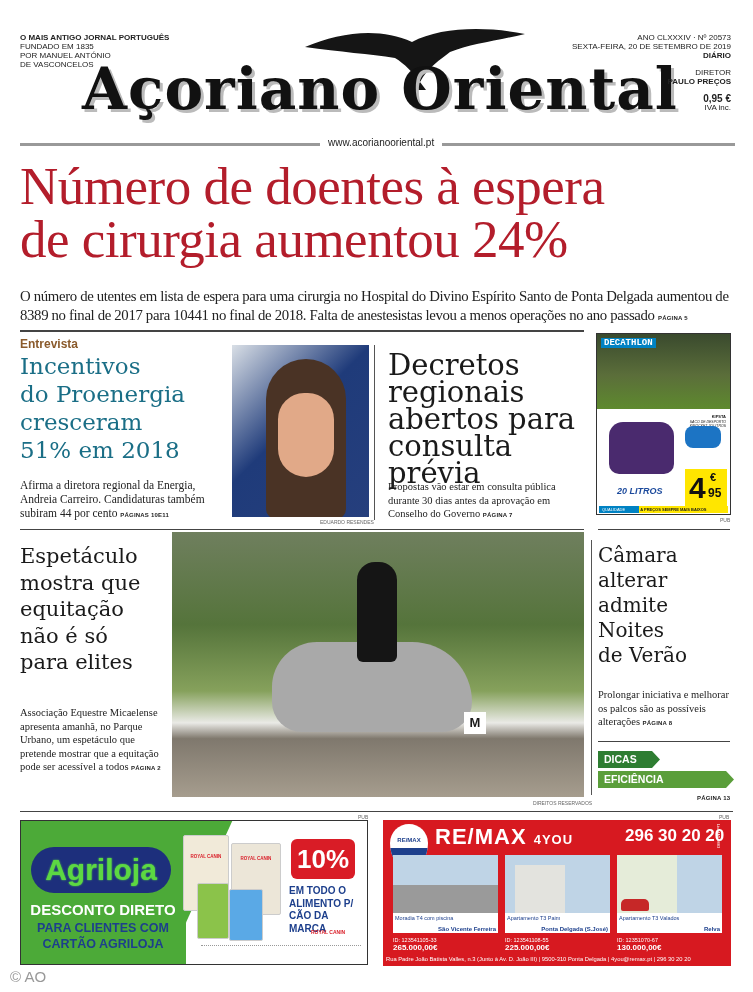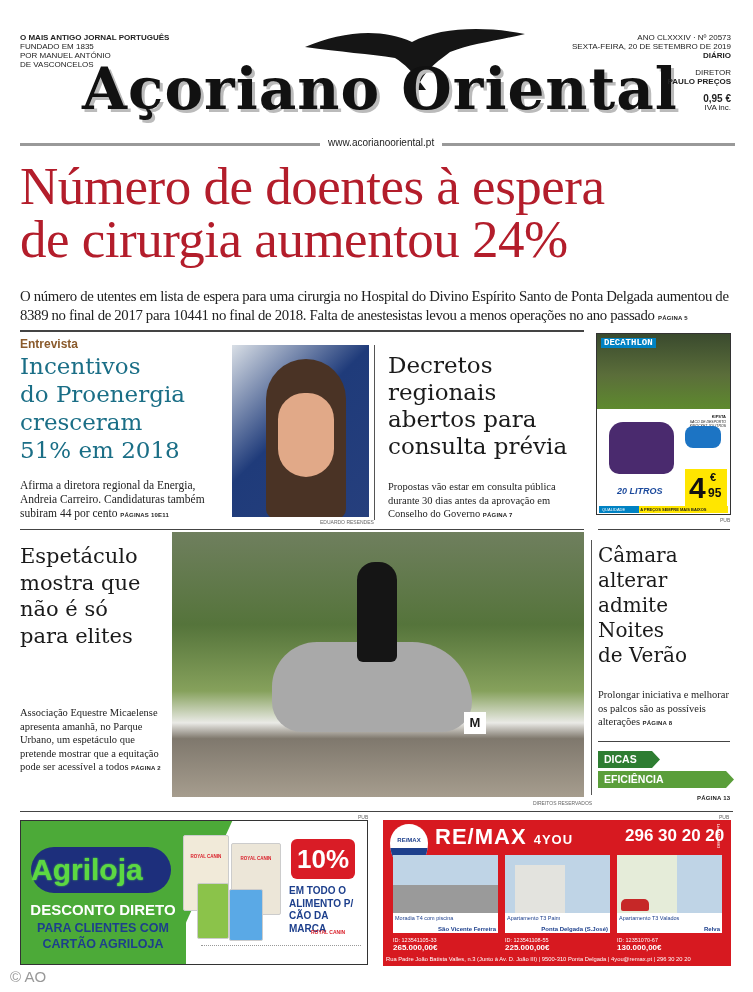--- a/index.html
+++ b/index.html
@@ -44,21 +44,21 @@
 .deca-bar span{display:inline-block;background:#0082c3;color:#fff;padding:0 3px;width:40px}
 
 .photo2{left:172px;top:532px;width:412px;height:265px;background:linear-gradient(180deg,#6f7f5e 0%,#55743b 35%,#86a15c 60%,#eaeae6 72%,#7f786d 78%,#a69d8e 100%);overflow:hidden}
 .horse{position:absolute;left:100px;top:110px;width:200px;height:90px;background:#a9a9a9;border-radius:60px 80px 40px 40px}
 .rider{position:absolute;left:185px;top:30px;width:40px;height:100px;background:#151515;border-radius:18px 18px 6px 6px}
 
 .tag{font-family:"Liberation Sans",sans-serif;font-weight:bold;color:#fff;font-size:10.5px;height:17px;line-height:17px;padding:0 6px;clip-path:polygon(0 0,calc(100% - 8px) 0,100% 50%,calc(100% - 8px) 100%,0 100%)}
 
 .agri{left:20px;top:820px;width:348px;height:145px;background:#4caa38;border:1px solid #333;overflow:hidden}
 .agri-white{position:absolute;left:165px;top:0;width:185px;height:145px;background:#fff;clip-path:polygon(25% 0,100% 0,100% 100%,0 100%,0 70%)}
-.agri-pill{position:absolute;left:10px;top:26px;width:140px;height:46px;border-radius:23px;background:#1d2f7c;color:#fff;font-family:"Liberation Sans",sans-serif;font-weight:bold;font-size:30px;line-height:46px;text-shadow:0 0 2px #5cd842;color:#5cd842}
+.agri-pill{position:absolute;left:10px;top:26px;width:140px;height:46px;border-radius:23px;background:#1d2f7c;color:#fff;font-family:"Liberation Sans",sans-serif;font-weight:bold;font-size:30px;line-height:46px;text-align:center;text-shadow:0 0 2px #5cd842;color:#5cd842}
 .agri-t{position:absolute;font-family:"Liberation Sans",sans-serif;font-weight:bold;text-align:center;width:160px;left:2px}
 .pct{position:absolute;left:270px;top:18px;width:64px;height:40px;background:#d91c26;color:#fff;border-radius:6px;font-family:"Liberation Sans",sans-serif;font-weight:bold;font-size:26px;line-height:40px;text-align:center}
 .pack{position:absolute;border:1px solid #ccc;border-radius:2px}
 .remax{left:383px;top:820px;width:348px;height:146px;background:#d71920}
 .rm-card{position:absolute;top:35px;width:105px;height:78px;background:#bfd4e6;overflow:hidden}
 .rm-card .cap{position:absolute;left:0;bottom:0;width:100%;height:20px;background:#fff;font-family:"Liberation Sans",sans-serif;font-size:5.5px;color:#1d3f8c;padding:2px 2px}
 .rm-card .cap b{position:absolute;right:2px;bottom:1px;font-size:6px}
 .rm-id{position:absolute;top:117px;font-family:"Liberation Sans",sans-serif;color:#fff;font-size:5.5px;line-height:7px}
 .rm-id b{font-size:8px}
 </style>
@@ -116,21 +116,21 @@
   <span class="pg">PÁGINAS 10E11</span>
 </div>
 <div class="abs photo1">
   <div class="face"></div>
   <div class="skin"></div>
 </div>
 <div class="abs credit" style="left:320px;top:519px">EDUARDO RESENDES</div>
 
 <div class="abs vline" style="left:374px;top:345px;height:175px"></div>
 
-<div class="abs h-black" style="left:388px;top:352px;width:200px;font-size:23px;line-height:27px">
+<div class="abs h-black" style="left:388px;top:352px;width:200px;font-size:29px;line-height:27px">
   <div>Decretos</div>
   <div>regionais</div>
   <div>abertos para</div>
   <div>consulta prévia</div>
 </div>
 <div class="abs body-s" style="left:388px;top:480px;width:200px;font-size:10.5px;line-height:13.5px">
   <span>Propostas vão estar em consulta pública durante 30 dias antes da aprovação em Conselho do Governo</span>
   <span class="pg">PÁGINA 7</span>
 </div>
 
@@ -150,20 +150,21 @@
   <div class="deca-bar"><span>QUALIDADE</span> <b>A PREÇOS SEMPRE MAIS BAIXOS</b></div>
 </div>
 <div class="abs credit" style="left:720px;top:517px">PUB</div>
 
 <div class="abs rule" style="left:20px;top:529px;width:564px;height:1px"></div>
 <div class="abs rule" style="left:598px;top:529px;width:132px;height:1px"></div>
 
 <div class="abs h-black" style="left:20px;top:543px;width:150px;font-size:21px;line-height:26.5px">
   <div>Espetáculo</div>
   <div>mostra que</div>
+  <div>equitação</div>
   <div>não é só</div>
   <div>para elites</div>
 </div>
 <div class="abs body-s" style="left:20px;top:706px;width:150px;font-size:10.5px;line-height:13.5px">
   <span>Associação Equestre Micaelense apresenta amanhã, no Parque Urbano, um espetáculo que pretende mostrar que a equitação pode ser acessível a todos</span>
   <span class="pg">PÁGINA 2</span>
 </div>
 <div class="abs photo2">
   <div class="horse"></div>
   <div class="rider"></div>

